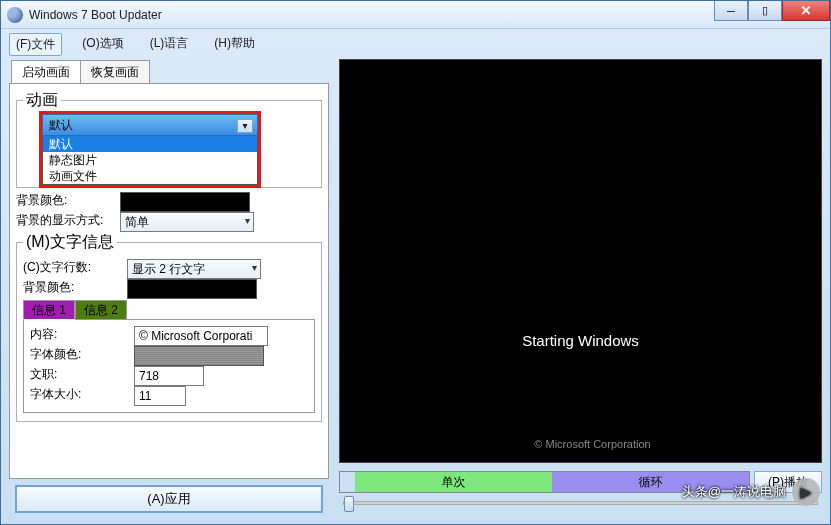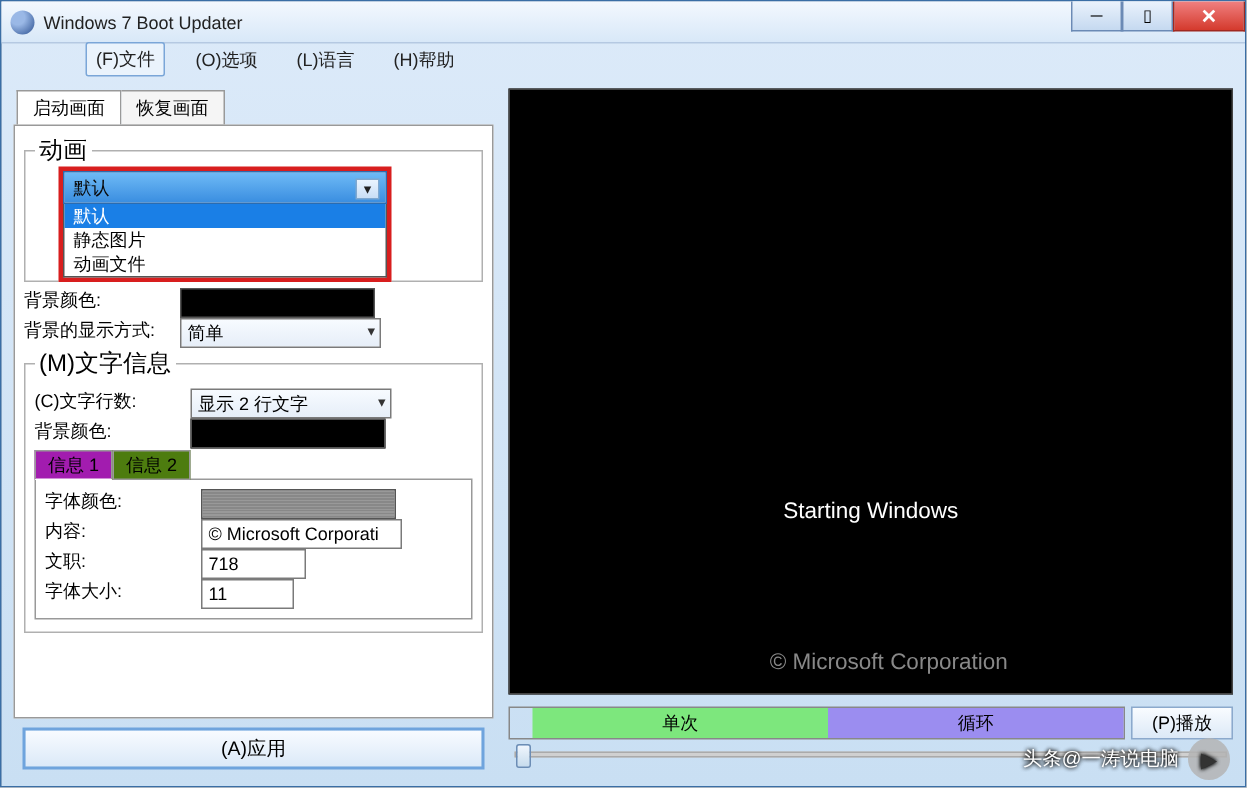--- a/index.html
+++ b/index.html
@@ -7,21 +7,21 @@
 
 .window { width: 831px; height: 525px; background: linear-gradient(#dceaf9,#c9dff3); border: 1px solid #3a6ea5; position: relative; }
 .titlebar { height: 28px; background: linear-gradient(#f3f8fe,#d8e8f8); display: flex; align-items: center; padding-left: 6px; border-bottom: 1px solid #b5c9e2; }
 .titlebar .app-icon { width: 16px; height: 16px; background: radial-gradient(circle at 30% 30%, #9ab8e6 30%, #4a6da8 80%); border-radius: 50%; margin-right: 6px; }
 .titlebar .title { font-size: 12px; color: #222; }
 .win-btns { position: absolute; right: 0; top: 0; display: flex; }
 .win-btn { width: 34px; height: 20px; border: 1px solid #6b8ab5; border-top: none; display: flex; align-items: center; justify-content: center; font-size: 11px; background: linear-gradient(#eaf2fc,#c5d9f0); }
 .win-btn.close { width: 48px; background: linear-gradient(#f08080,#d43a2d); color: #fff; border-color: #a02820; border-top-right-radius: 0; }
 .win-btn.close span { font-weight: bold; font-size: 13px; }
 
-.menubar { height: 26px; padding: 4px 8px; display: flex; gap: 14px; align-items: flex-end; margin-left: 48px; }
+.menubar { height: 26px; padding: 4px 8px; display: flex; gap: 14px; align-items: flex-start; }
 .menubar .mitem { font-size: 12px; color: #222; padding: 2px 6px; cursor: default; }
 .menubar .mitem.active { border: 1px solid #7aa6d8; background: #eaf3fc; border-radius: 2px; }
 
 .content { display: flex; padding: 4px 8px 8px 8px; gap: 10px; }
 
 .left { width: 320px; }
 .tabs { display: flex; height: 24px; margin-left: 2px; }
 .tab { font-size: 12px; padding: 3px 10px; border: 1px solid #999; background: #f5f5f5; position: relative; top: 1px; cursor: default; }
 .tab.active { background: #fff; border-bottom: 1px solid #fff; }
 .tab + .tab { border-left: none; text-align: center; }
@@ -49,33 +49,33 @@
 .dd-top { height: 22px; background: linear-gradient(#6fbaf6,#3a8ee0); border: 1px solid #2b6cb0; display: flex; align-items: center; padding: 0 6px; position: relative; }
 .dd-top .arrow { position: absolute; right: 4px; top: 4px; font-size: 10px; color: #222; background: linear-gradient(#eaf4ff,#c9def5); width: 16px; height: 14px; text-align: center; border: 1px solid #7fa8d0; }
 .dd-list { border: 1px solid #555; border-top: none; }
 .dd-item { font-size: 12px; padding: 1px 6px; height: 16px; line-height: 15px; }
 .dd-item.selected { background: #1a7fe6; color: #fff; }
 .dd-top-text { font-size: 12px; color: #0a0a0a; }
 
 .right { flex: 1; display: flex; flex-direction: column; }
 .preview { flex: 1; background: #000; border: 1px solid #444; margin-bottom: 8px; position: relative; color: #fff; display: flex; flex-direction: column; align-items: center; justify-content: center; }
 .preview .starting { font-size: 15px; color: #fff; position: absolute; top: 272px; }
-.preview .copyright { position: absolute; bottom: 12px; font-size: 15px; color: #888; padding-left: 24px; }
+.preview .copyright { position: absolute; bottom: 12px; font-size: 11px; color: #888; padding-left: 24px; }
 
 .controls { display: flex; align-items: center; gap: 4px; }
 .mode-btns { display: flex; flex: 1; height: 22px; border: 1px solid #888; padding-left: 15px; }
 .mode-btn { flex: 1; display: flex; align-items: center; justify-content: center; font-size: 12px; cursor: default; }
 .mode-btn.once { background: #7de77d; }
 .mode-btn.loop { background: #9b8df0; }
 .play-btn { width: 68px; height: 22px; background: linear-gradient(#f9fcff,#dce9f7); border: 1px solid #8ca9cc; font-size: 12px; display: flex; align-items: center; justify-content: center; }
 .slider { display: flex; align-items: center; height: 20px; padding: 2px 4px; }
 .slider-track { flex: 1; height: 4px; background: #d0d0d0; border: 1px solid #aaa; position: relative; }
 .slider-thumb { position: absolute; left: 0; top: -6px; width: 10px; height: 16px; background: linear-gradient(#f0f6fd,#c7dced); border: 1px solid #6c8db5; border-radius: 2px; }
 
-.watermark { position: absolute; right: 10px; bottom: 4px; font-size: 13px; color: #fff; text-shadow: 0 0 3px #000,0 0 3px #000; display: flex; align-items: center; gap: 6px; z-index: 100; }
+.watermark { position: absolute; right: 10px; bottom: 18px; font-size: 13px; color: #fff; text-shadow: 0 0 3px #000,0 0 3px #000; display: flex; align-items: center; gap: 6px; z-index: 100; }
 .wm-circle { width: 28px; height: 28px; border-radius: 50%; background: rgba(180,180,180,0.85); display: flex; align-items: center; justify-content: center; font-size: 14px; color: #333; }
 </style>
 </head>
 <body>
 
 <div class="window">
   <div class="titlebar">
     <div class="app-icon"></div>
     <div class="title">Windows 7 Boot Updater</div>
     <div class="win-btns">
@@ -135,34 +135,34 @@
             <label>背景颜色:</label>
             <div class="color-box"></div>
           </div>
 
           <div class="inner-tabs">
             <div class="inner-tab active">信息 1</div>
             <div class="inner-tab">信息 2</div>
           </div>
           <div class="inner-panel">
             <div class="row">
+              <label>内容:</label>
+              <input class="txt" value="© Microsoft Corporati" style="">
+            </div>
+            <div class="row">
               <label>字体颜色:</label>
               <div class="gray-box"></div>
             </div>
             <div class="row">
-              <label>内容:</label>
-              <input class="txt" value="© Microsoft Corporati" style="">
-            </div>
-            <div class="row">
               <label>文职:</label>
               <input class="txt" style="width: 70px;" value="718">
             </div>
             <div class="row">
               <label>字体大小:</label>
-              <input class="txt" style="width: 62px;" value="11">
+              <input class="txt" style="width: 52px;" value="11">
             </div>
           </div>
         </fieldset>
       </div>
       <div class="apply-btn">
           <span>(A)应用</span>
         </div>
     </div>
 
     <div class="right">

